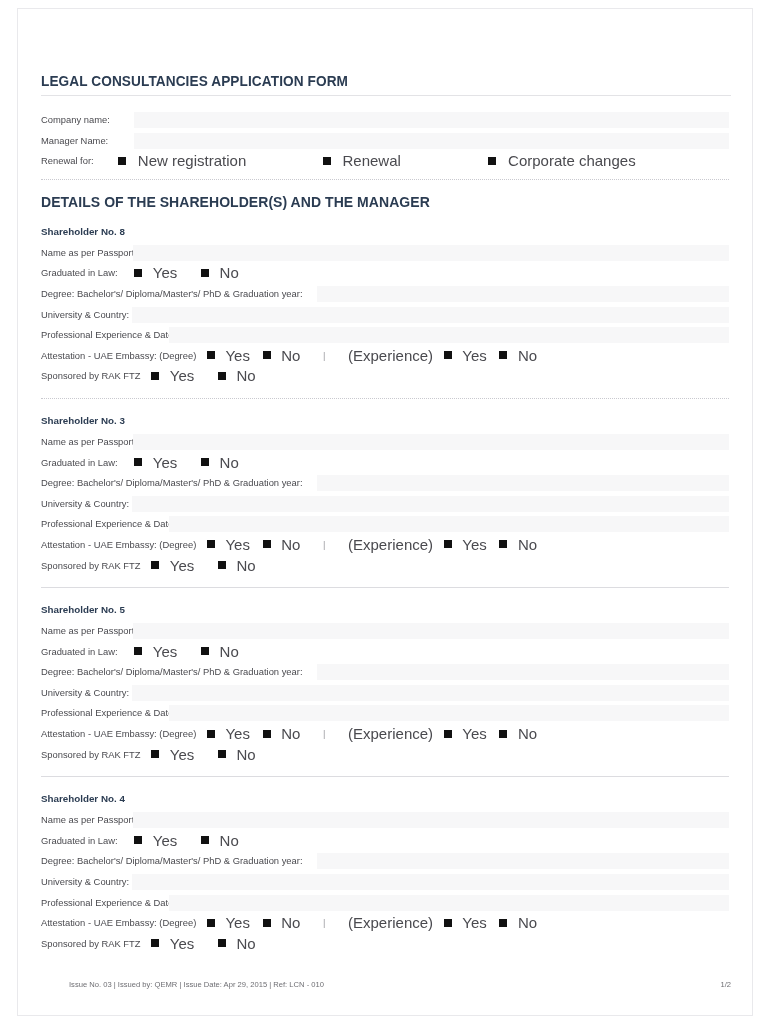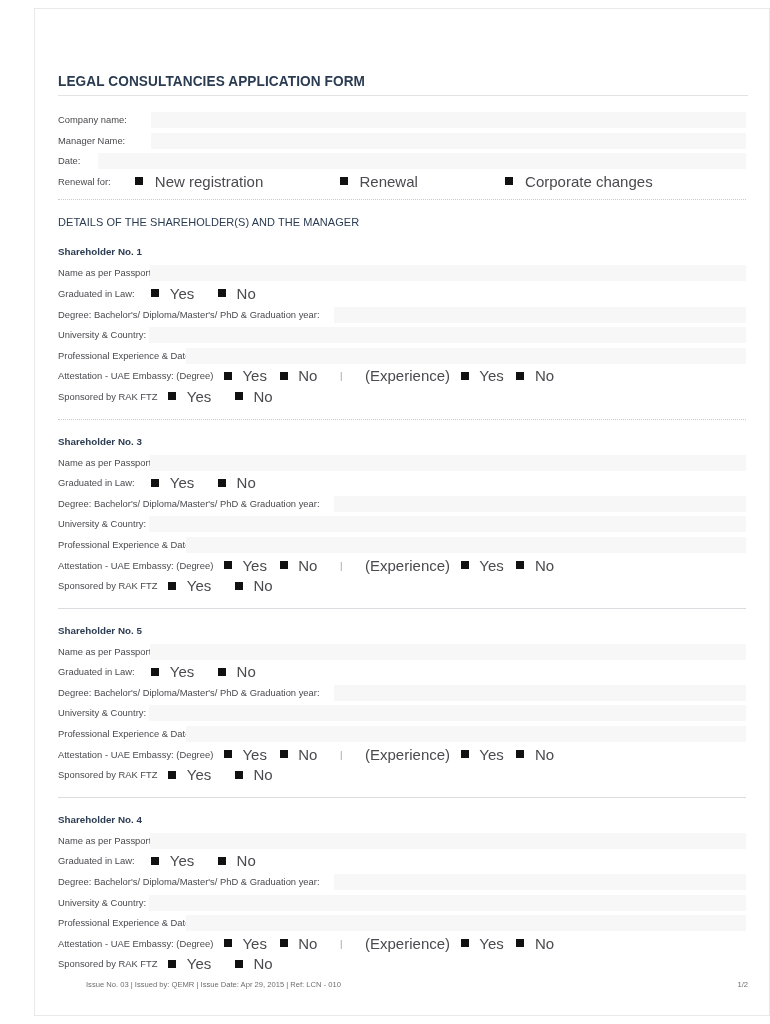--- a/index.html
+++ b/index.html
@@ -15,21 +15,21 @@
     position: relative;
     width: 770px;
     height: 1024px;
     background: #ffffff;
     padding: 0;
     overflow: hidden;
   }
 
   .sheet {
     position: absolute;
-    left: 34px;
+    left: 17px;
     top: 8px;
     width: 736px;
     height: 1008px;
     background: #ffffff;
     border: 1px solid #e9e9ec;
   }
 
   
   .header {
     position: relative;
@@ -126,22 +126,22 @@
     color: #9a9aa0;
     font-size: 9.4px;
     vertical-align: top;
     line-height: 20.6px;
   }
 
   
   .section-title {
     height: 23px;
     line-height: 23px;
-    font-size: 11px;
-    font-weight: normal;
+    font-size: 14px;
+    font-weight: bold;
     color: #2b3c52;
     letter-spacing: 0.05px;
   }
 
   .block-title {
     height: 22px;
     line-height: 22px;
     font-size: 9.8px;
     font-weight: bold;
     color: #2b3c52;
@@ -195,45 +195,41 @@
       <div class="row">
         <span class="lbl">Company name:</span>
         <span class="fill" style="left:93px;"></span>
       </div>
 
       <div class="row">
         <span class="lbl">Manager Name:</span>
         <span class="fill" style="left:93px;"></span>
       </div>
 
-      <div class="row">
-        <span class="lbl">Date:</span>
-        <span class="fill" style="left:40px;"></span>
-      </div>
 
       <div class="row">
         <span class="lbl">Renewal for:</span>
         <span class="cb" style="margin-left:22px;"></span>
         <span class="cbtxt" style="margin-left:9px;">New registration</span>
         <span class="cb" style="margin-left:74px;"></span>
         <span class="cbtxt" style="margin-left:9px;">Renewal</span>
         <span class="cb" style="margin-left:85px;"></span>
         <span class="cbtxt" style="margin-left:9px;">Corporate changes</span>
       </div>
 
       <div class="spacer-s"></div>
       <div class="sep-dotted"></div>
       <div class="spacer-m"></div>
 
       <div class="section-title">DETAILS OF THE SHAREHOLDER(S) AND THE MANAGER</div>
 
       <div class="spacer-s"></div>
 
       <div>
-        <div class="block-title">Shareholder No. 1</div>
+        <div class="block-title">Shareholder No. 8</div>
 
         <div class="row">
           <span class="lbl">Name as per Passport:</span>
           <span class="fill" style="left:92px;"></span>
         </div>
 
         <div class="row">
           <span class="lbl">Graduated in Law:</span>
           <span class="cb" style="margin-left:14px;"></span>
           <span class="cbtxt" style="margin-left:8px;">Yes</span>

